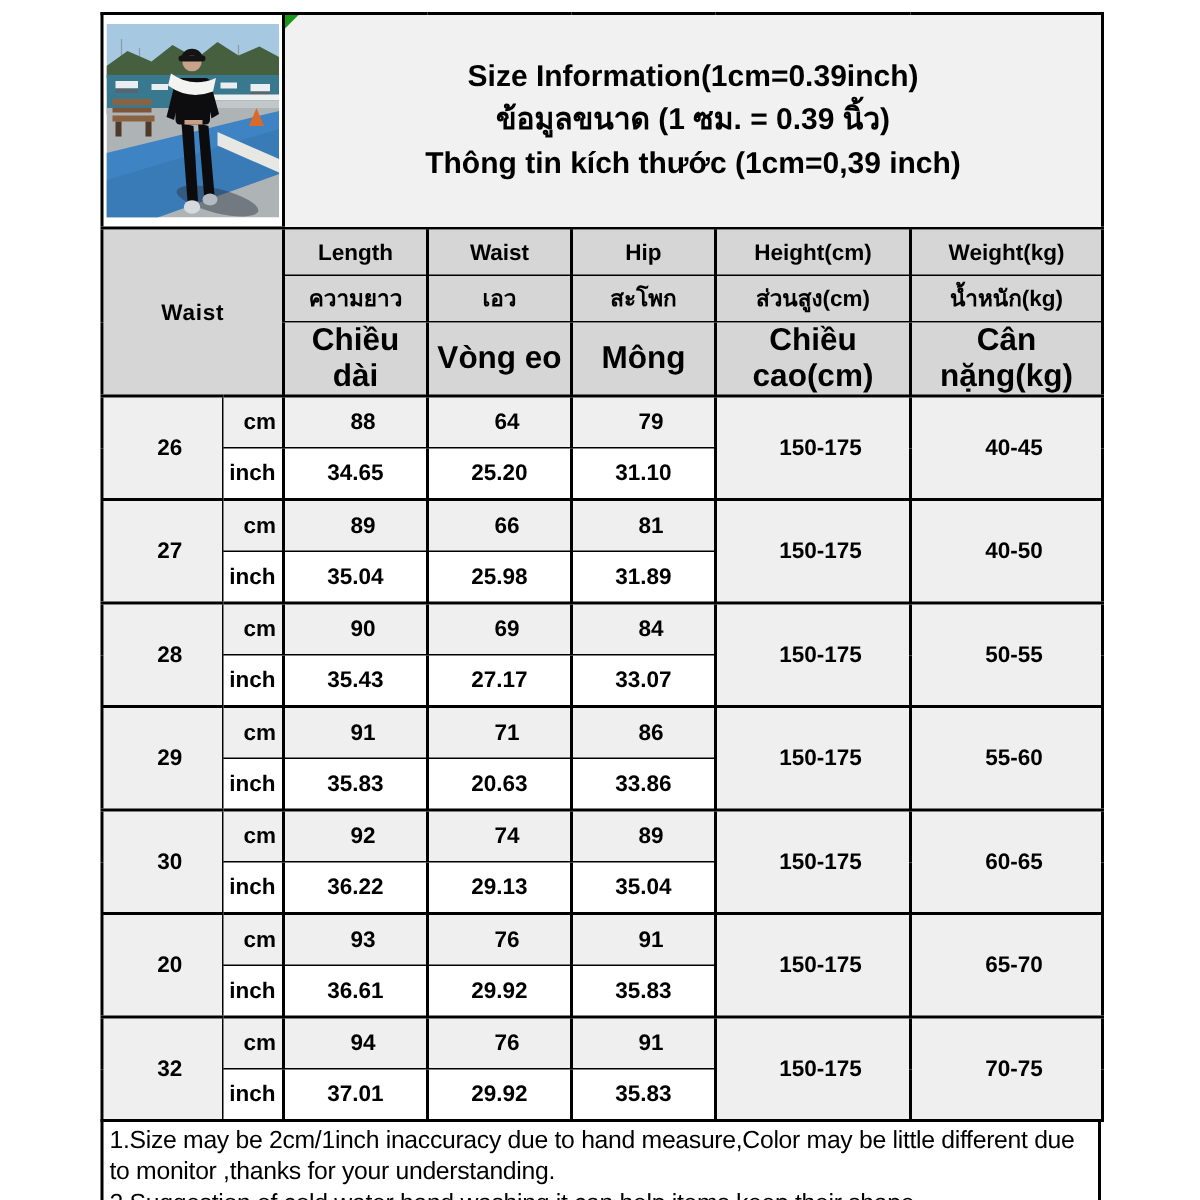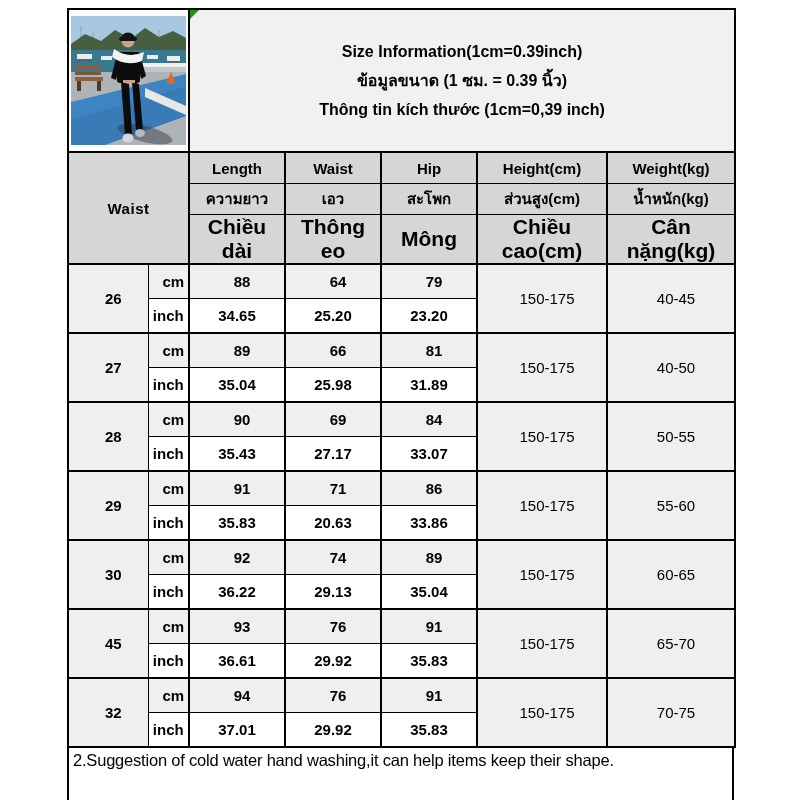--- a/index.html
+++ b/index.html
@@ -18,36 +18,36 @@
     border:1px solid var(--border,#000);
     text-align:center;vertical-align:middle;
     padding:0;font-weight:bold;overflow:hidden;
   }
   .col-main{border-left-width:2px;}
   .title-row td{height:135px;border-bottom-width:2px;}
   .photo-cell{background:#fff;padding:3px 2px;}
   .photo-cell svg{display:block;margin:0 auto;}
   .title-cell{
     background:var(--title-bg,#f1f1f1);
-    position:relative;font-size:16px;line-height:29px;font-weight:bold;
+    position:relative;font-size:20px;line-height:29px;font-weight:bold;
   }
   .corner-triangle{
     position:absolute;top:0;left:0;width:0;height:0;
     border-top:9px solid var(--flag-green,#1a9618);
     border-right:9px solid transparent;
   }
   tr.hdr td{height:30px;background:var(--header-bg,#d6d6d6);font-size:15px;margin-top:21px;}
   td.size-head{font-size:31px;letter-spacing:.5px;background:var(--header-bg,#d6d6d6);}
   tr.hdr-vi td{font-size:21px;}
   tr.row-cm td,tr.row-inch td{height:33px;font-size:15px;}
   tr.row-cm td{background:var(--cm-row-bg,#efefef);padding-left:10px;}
   tr.row-inch td{background:var(--inch-row-bg,#fff);}
   tr.block-top td{border-top-width:2px;}
   td.size-cell{background:var(--size-col-bg,#d6d6d6);font-size:15px;}
-  td.range-cell{background:var(--range-bg,#efefef);font-weight:normal;}
+  td.range-cell{background:var(--range-bg,#efefef);font-weight:bold;}
   .attention{
     box-sizing:border-box;width:667px;min-height:96px;
     border:2px solid var(--border,#000);border-top:0;
     background:#fff;text-align:left;
     font-size:16.5px;line-height:21px;letter-spacing:-0.2px;
     padding:2px 6px 4px 4px;
   }
 </style>
 </head>
 <body>
@@ -133,39 +133,39 @@
         </tr>
       <tr class="hdr hdr-th" id="hdr-th">
           <td class="head-cell col-main">ความยาว</td>
           <td class="head-cell col-main">เอว</td>
           <td class="head-cell col-main">สะโพก</td>
           <td class="head-cell col-main">ส่วนสูง(cm)</td>
           <td class="head-cell col-main">น้ำหนัก(kg)</td>
         </tr>
       <tr class="hdr hdr-vi" id="hdr-vi">
           <td class="head-cell col-main">Chiều dài</td>
-          <td class="head-cell col-main">Thông eo</td>
+          <td class="head-cell col-main">Vòng eo</td>
           <td class="head-cell col-main">Mông</td>
           <td class="head-cell col-main">Chiều cao(cm)</td>
           <td class="head-cell col-main">Cân nặng(kg)</td>
         </tr>
     <tr class="row-cm block-top">
           <td class="size-cell" rowspan="2">26</td>
           <td class="unit-cell">cm</td>
           <td class="val-cell col-main">88</td>
           <td class="val-cell col-main">64</td>
           <td class="val-cell col-main">79</td>
           <td class="range-cell col-main" rowspan="2">150-175</td>
           <td class="range-cell col-main" rowspan="2">40-45</td>
         </tr>
         <tr class="row-inch">
           <td class="unit-cell">inch</td>
           <td class="val-cell col-main">34.65</td>
           <td class="val-cell col-main">25.20</td>
-          <td class="val-cell col-main">23.20</td>
+          <td class="val-cell col-main">31.10</td>
         </tr>
         <tr class="row-cm block-top">
           <td class="size-cell" rowspan="2">27</td>
           <td class="unit-cell">cm</td>
           <td class="val-cell col-main">89</td>
           <td class="val-cell col-main">66</td>
           <td class="val-cell col-main">81</td>
           <td class="range-cell col-main" rowspan="2">150-175</td>
           <td class="range-cell col-main" rowspan="2">40-50</td>
         </tr>
@@ -214,21 +214,21 @@
           <td class="range-cell col-main" rowspan="2">150-175</td>
           <td class="range-cell col-main" rowspan="2">60-65</td>
         </tr>
         <tr class="row-inch">
           <td class="unit-cell">inch</td>
           <td class="val-cell col-main">36.22</td>
           <td class="val-cell col-main">29.13</td>
           <td class="val-cell col-main">35.04</td>
         </tr>
         <tr class="row-cm block-top">
-          <td class="size-cell" rowspan="2">45</td>
+          <td class="size-cell" rowspan="2">20</td>
           <td class="unit-cell">cm</td>
           <td class="val-cell col-main">93</td>
           <td class="val-cell col-main">76</td>
           <td class="val-cell col-main">91</td>
           <td class="range-cell col-main" rowspan="2">150-175</td>
           <td class="range-cell col-main" rowspan="2">65-70</td>
         </tr>
         <tr class="row-inch">
           <td class="unit-cell">inch</td>
           <td class="val-cell col-main">36.61</td>
@@ -247,15 +247,16 @@
         <tr class="row-inch">
           <td class="unit-cell">inch</td>
           <td class="val-cell col-main">37.01</td>
           <td class="val-cell col-main">29.92</td>
           <td class="val-cell col-main">35.83</td>
         </tr>
       </tbody>
   </table>
 
   <div class="attention">
+    <div>1.Size may be 2cm/1inch inaccuracy due to hand measure,Color may be little different due to monitor ,thanks for your understanding.</div>
     <div>2.Suggestion of cold water hand washing,it can help items keep their shape.</div>
   </div>
 </div>
 
 </body></html>

